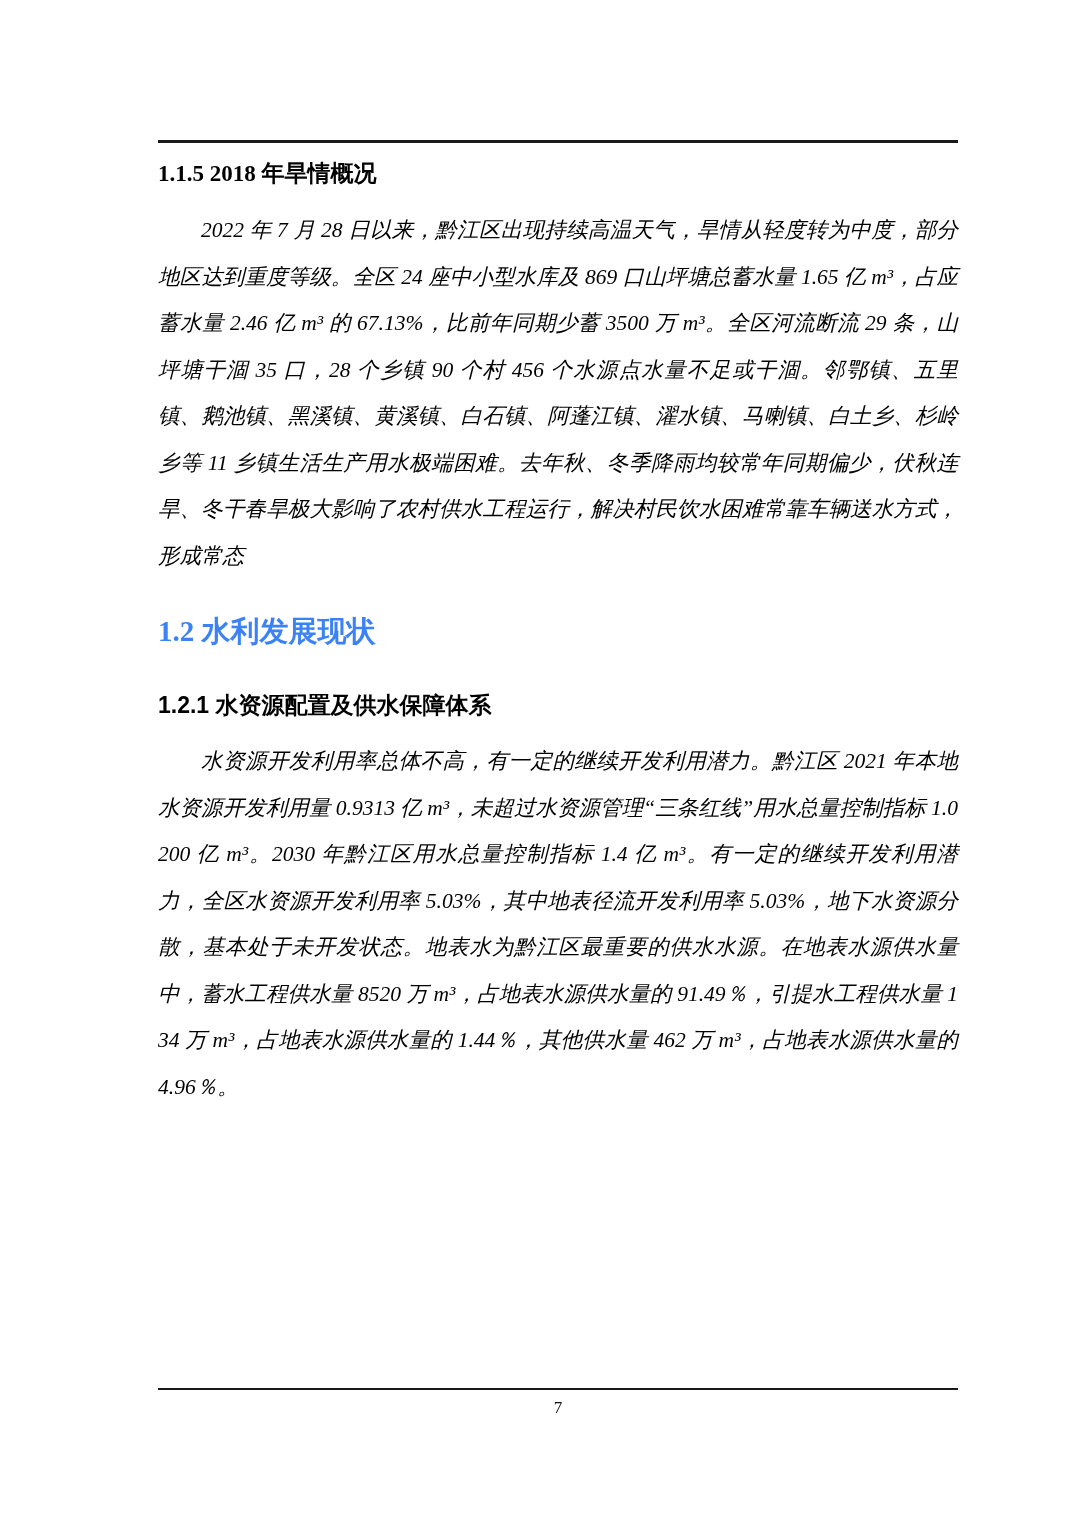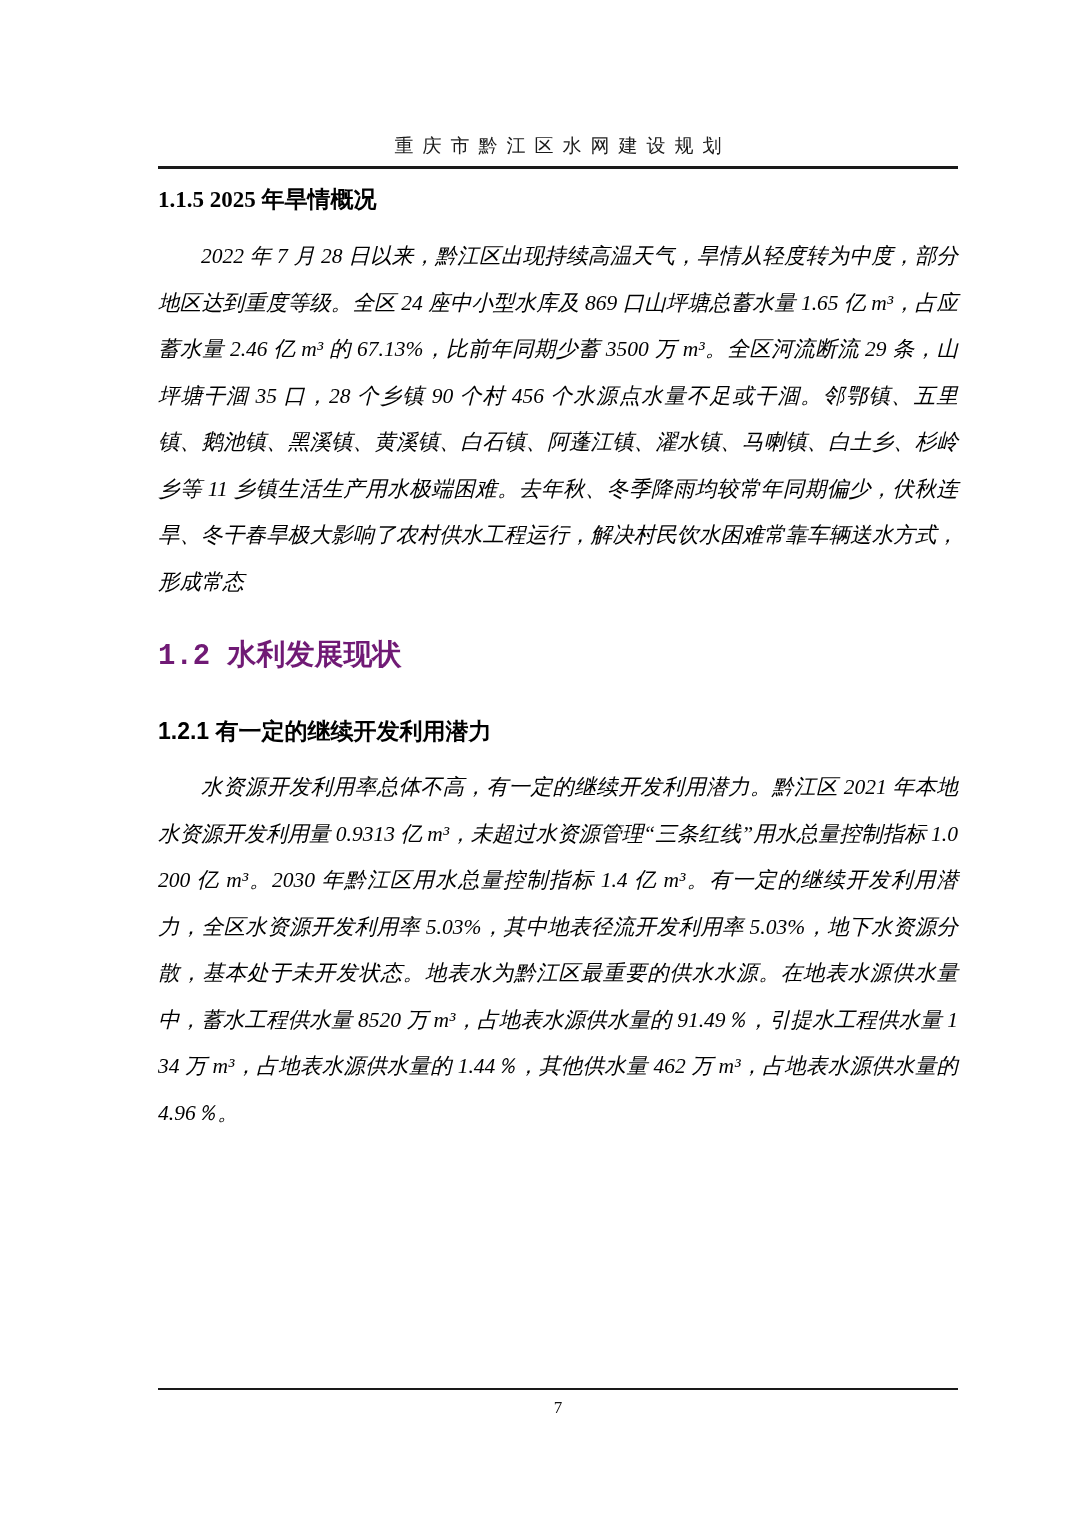--- a/index.html
+++ b/index.html
@@ -40,25 +40,25 @@
   .h3-heading {
     margin: 14px 0 0 0;
     font-family: "Liberation Serif", "DejaVu Serif", serif;
     font-size: 23px;
     line-height: 34px;
     font-weight: 600;
     color: #000000;
   }
   .h1-heading {
     margin: 30px 0 0 0;
-    font-family: Liberation Mono, monospace;
+    font-family: Liberation Serif, serif;
     font-size: 29px;
     line-height: 44px;
     font-weight: 700;
-    color: #701a75;
+    color: #3b82f6;
   }
   .h2-heading {
     margin: 36px 0 0 0;
     font-family: "Liberation Sans", "DejaVu Sans", sans-serif;
     font-size: 23px;
     line-height: 33px;
     font-weight: 700;
     color: #000000;
   }
   .body-para {
@@ -95,31 +95,30 @@
     color: #111111;
   }
 </style>
 </head>
 <body>
 
 <div class="page">
   <div class="content">
 
     <div class="doc-header">
-      <div class="doc-header-title">重庆市黔江区水网建设规划</div>
       <hr class="doc-header-rule">
     </div>
 
-    <h3 class="h3-heading">1.1.5 2025 年旱情概况</h3>
+    <h3 class="h3-heading">1.1.5 2018 年旱情概况</h3>
 
     <p class="body-para">2022 年 7 月 28 日以来，黔江区出现持续高温天气，旱情从轻度转为中度，部分地区达到重度等级。全区 24 座中小型水库及 869 口山坪塘总蓄水量 1.65 亿 m³，占应蓄水量 2.46 亿 m³ 的 67.13%，比前年同期少蓄 3500 万 m³。全区河流断流 29 条，山坪塘干涸 35 口，28 个乡镇 90 个村 456 个水源点水量不足或干涸。邻鄂镇、五里镇、鹅池镇、黑溪镇、黄溪镇、白石镇、阿蓬江镇、濯水镇、马喇镇、白土乡、杉岭乡等 11 乡镇生活生产用水极端困难。去年秋、冬季降雨均较常年同期偏少，伏秋连旱、冬干春旱极大影响了农村供水工程运行，解决村民饮水困难常靠车辆送水方式，形成常态</p>
 
     <h1 class="h1-heading">1.2 水利发展现状</h1>
 
-    <h2 class="h2-heading">1.2.1 有一定的继续开发利用潜力</h2>
+    <h2 class="h2-heading">1.2.1 水资源配置及供水保障体系</h2>
 
     <p class="body-para">水资源开发利用率总体不高，有一定的继续开发利用潜力。黔江区 2021 年本地水资源开发利用量 0.9313 亿 m³，未超过水资源管理“三条红线”用水总量控制指标 1.0200 亿 m³。2030 年黔江区用水总量控制指标 1.4 亿 m³。有一定的继续开发利用潜力，全区水资源开发利用率 5.03%，其中地表径流开发利用率 5.03%，地下水资源分散，基本处于未开发状态。地表水为黔江区最重要的供水水源。在地表水源供水量中，蓄水工程供水量 8520 万 m³，占地表水源供水量的 91.49％，引提水工程供水量 134 万 m³，占地表水源供水量的 1.44％，其他供水量 462 万 m³，占地表水源供水量的 4.96％。</p>
 
 
   </div>
 
   <div class="doc-footer">
     <hr class="doc-footer-rule">
     <div class="page-number">7</div>
   </div>

